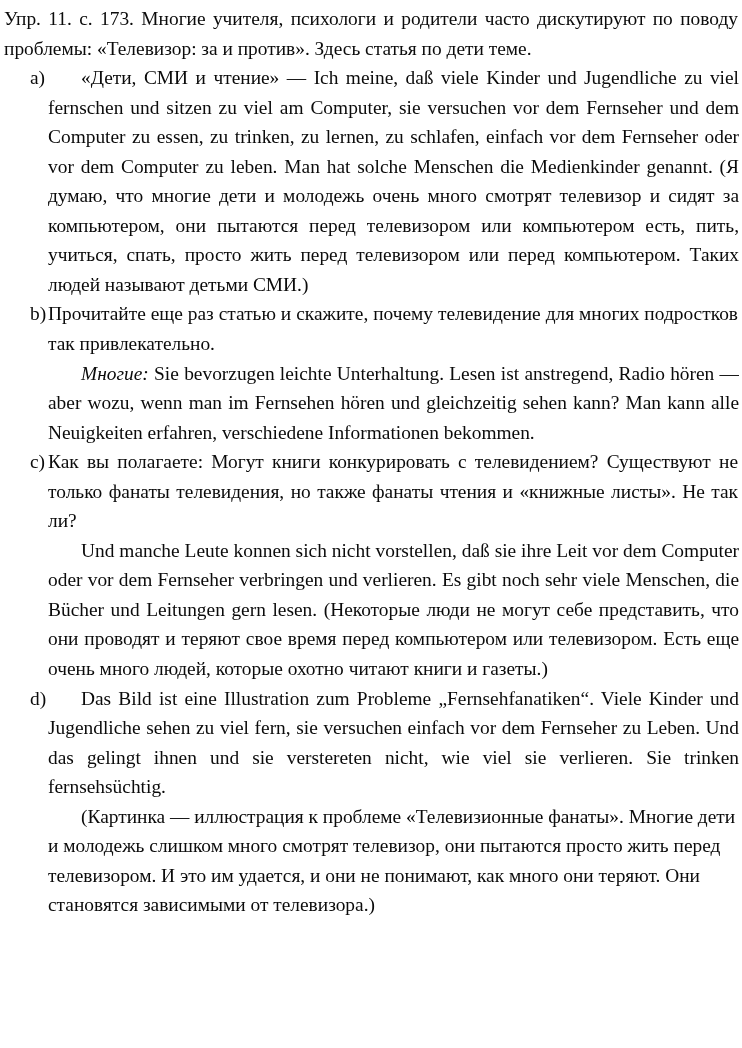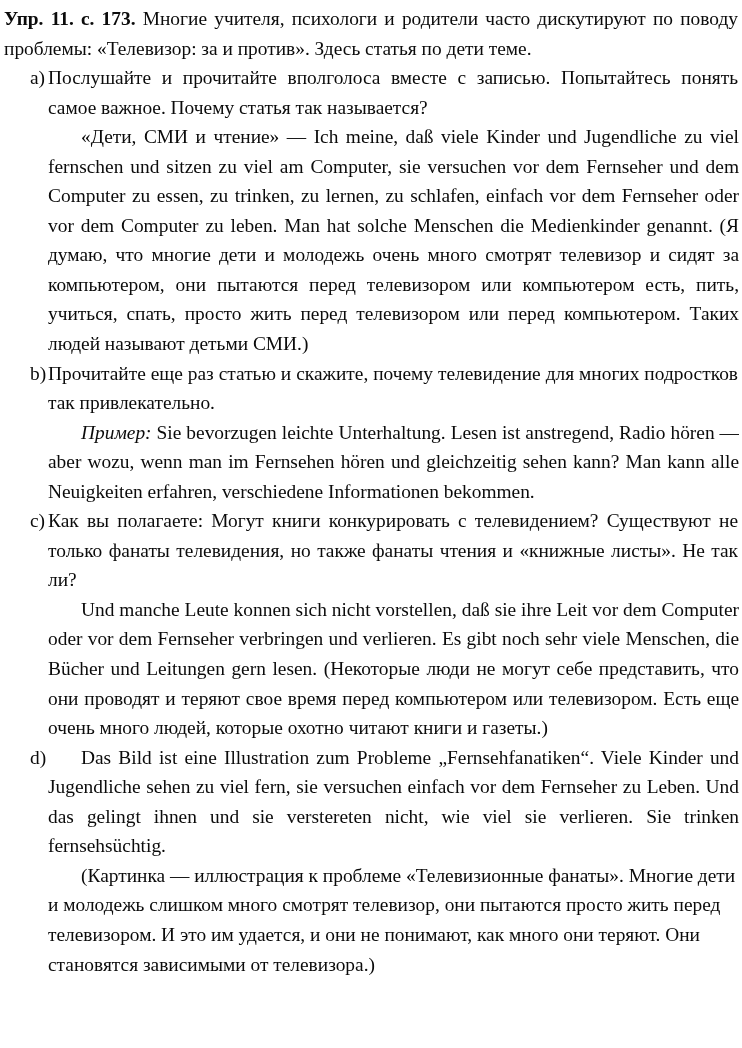--- a/index.html
+++ b/index.html
@@ -62,42 +62,41 @@
     font-size: 19.4px;
     line-height: 29.55px;
   }
   
   .sub {
     padding-left: 48px;
     padding-right: 3px;
     text-indent: 33px;
   }
 
-  .b { font-weight: bold; }
+  .b { font-weight: normal; }
   .i { font-style: italic; }
 </style>
 </head>
 <body>
 
 <div id="page">
   <div class="doc">
 
     <p class="para intro"><span class="b">Упр. 11. с. 173.</span> <span>Многие учителя, психологи и родители часто дискутируют по поводу проблемы: «Телевизор: за и против». Здесь статья по дети теме.</span></p>
 
     <div class="para item">
       <span class="item-marker">a)</span>
-      <span>Послушайте и прочитайте вполголоса вместе с записью. Попытайтесь понять самое важное. Почему статья так называется?</span>
     </div>
     <p class="para sub">«Дети, СМИ и чтение» — Ich meine, daß viele Kinder und Jugendliche zu viel fernschen und sitzen zu viel am Computer, sie versuchen vor dem Fernseher und dem Computer zu essen, zu trinken, zu lernen, zu schlafen, einfach vor dem Fernseher oder vor dem Computer zu leben. Man hat solche Menschen die Medienkinder genannt. (Я думаю, что многие дети и молодежь очень много смотрят телевизор и сидят за компьютером, они пытаются перед телевизором или компьютером есть, пить, учиться, спать, просто жить перед телевизором или перед компьютером. Таких людей называют детьми СМИ.)</p>
 
     <div class="para item">
       <span class="item-marker">b)</span>
       <span>Прочитайте еще раз статью и скажите, почему телевидение для многих подростков так привлекательно.</span>
     </div>
-    <p class="para sub"><span class="i">Пример:</span> <span>Sie bevorzugen leichte Unterhaltung. Lesen ist anstregend, Radio hören — aber wozu, wenn man im Fernsehen hören und gleichzeitig sehen kann? Man kann alle Neuigkeiten erfahren, verschiedene Informationen bekommen.</span></p>
+    <p class="para sub"><span class="i">Многие:</span> <span>Sie bevorzugen leichte Unterhaltung. Lesen ist anstregend, Radio hören — aber wozu, wenn man im Fernsehen hören und gleichzeitig sehen kann? Man kann alle Neuigkeiten erfahren, verschiedene Informationen bekommen.</span></p>
 
     <div class="para item">
       <span class="item-marker">c)</span>
       <span>Как вы полагаете: Могут книги конкурировать с телевидением? Существуют не только фанаты телевидения, но также фанаты чтения и «книжные листы». Не так ли?</span>
     </div>
     <p class="para sub">Und manche Leute konnen sich nicht vorstellen, daß sie ihre Leit vor dem Computer oder vor dem Fernseher verbringen und verlieren. Es gibt noch sehr viele Menschen, die Bücher und Leitungen gern lesen. (Некоторые люди не могут себе представить, что они проводят и теряют свое время перед компьютером или телевизором. Есть еще очень много людей, которые охотно читают книги и газеты.)</p>
 
     <div class="para item">
       <span class="item-marker">d)</span>
     </div>

